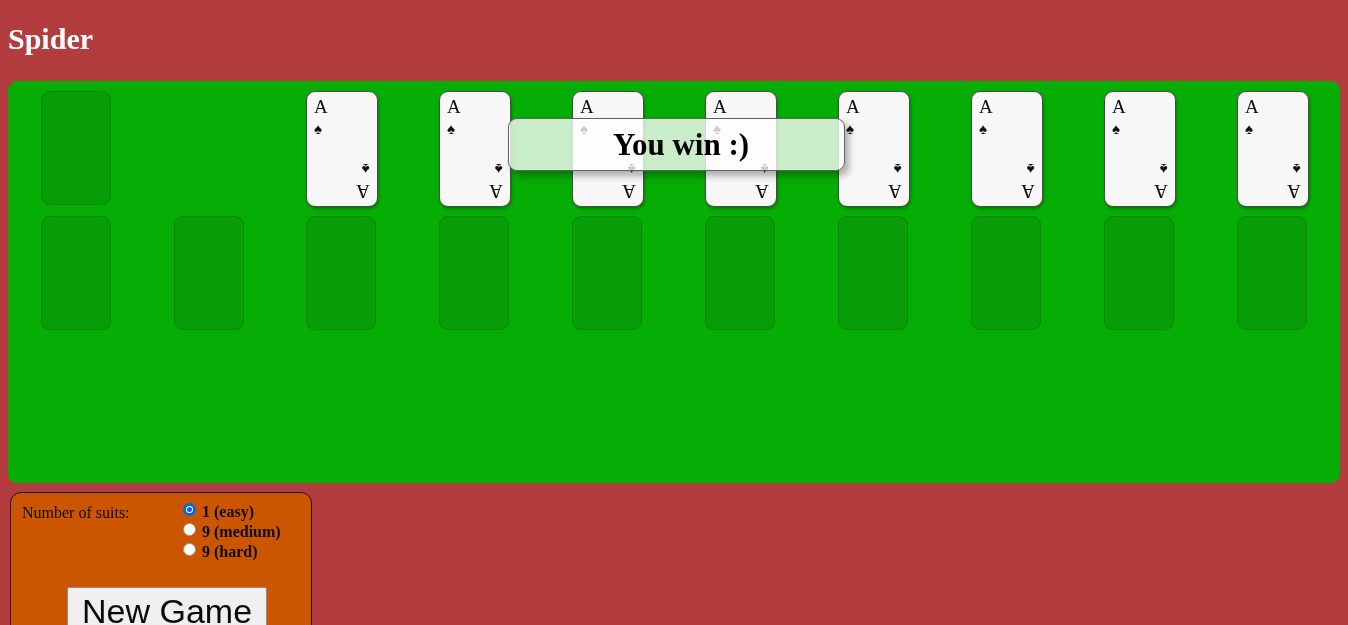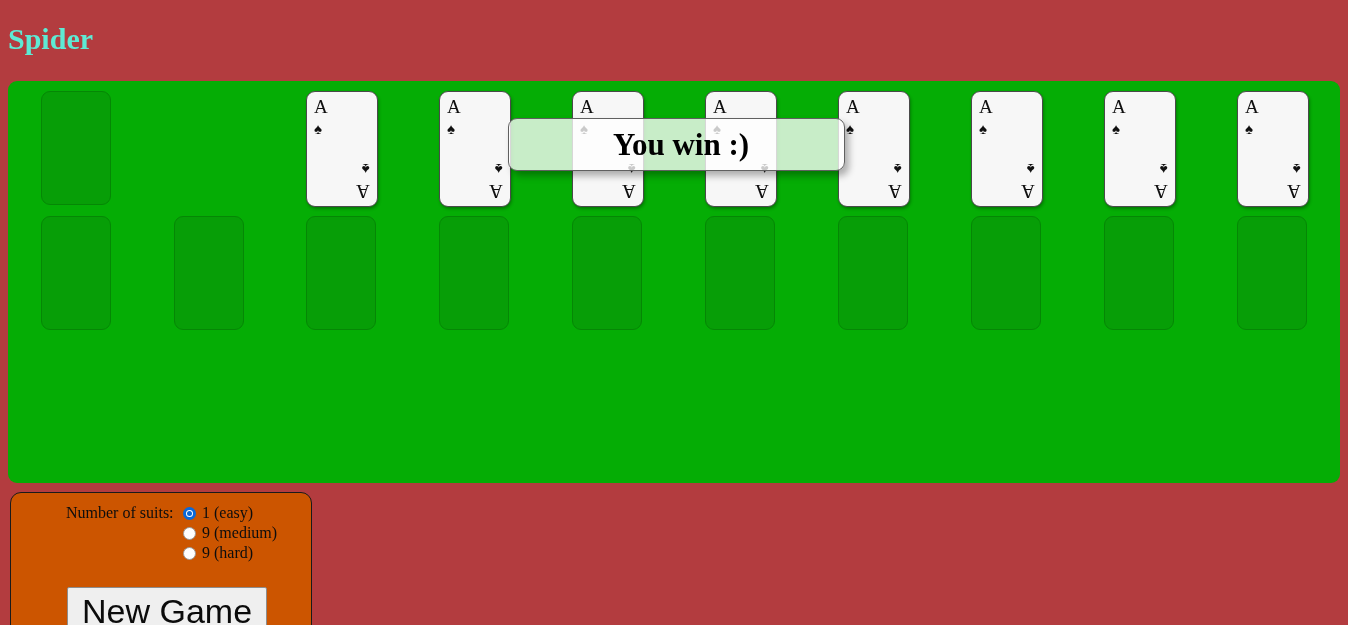--- a/index.html
+++ b/index.html
@@ -10,21 +10,21 @@
     width: 1348px;
     height: 625px;
     background: #b33c3f;
     font-family: "Liberation Serif", serif;
     overflow: hidden;
     position: relative;
   }
 
   
   #game-title {
-    color: #5eead4;
+    color: #ffffff;
     font-family: "Liberation Serif", serif;
     font-weight: bold;
     font-size: 30px;
     line-height: 30px;
     margin: 0;
     padding: 0;
     position: absolute;
     left: 8px;
     top: 24px;
     letter-spacing: 0px;
@@ -151,32 +151,32 @@
     box-sizing: border-box;
   }
   #suits-label {
     position: absolute;
     left: 11px;
     top: 11px;
     font-family: "Liberation Serif", serif;
     font-size: 16px;
     color: #0d0d0d;
     white-space: nowrap;
-    margin-left: 44px;
   }
   #suit-options {
     position: absolute;
     left: 172px;
     top: 10px;
   }
   .radio-row {
     display: flex;
-    align-items: center;
+    align-items: flex-start;
     height: 20px;
     margin-bottom: 0px;
+    font-weight: bold;
   }
   .radio-mark {
     width: 13px;
     height: 13px;
     border-radius: 50%;
     background: #ffffff;
     border: 1px solid #9a9a9a;
     box-sizing: border-box;
     position: relative;
     flex: none;

